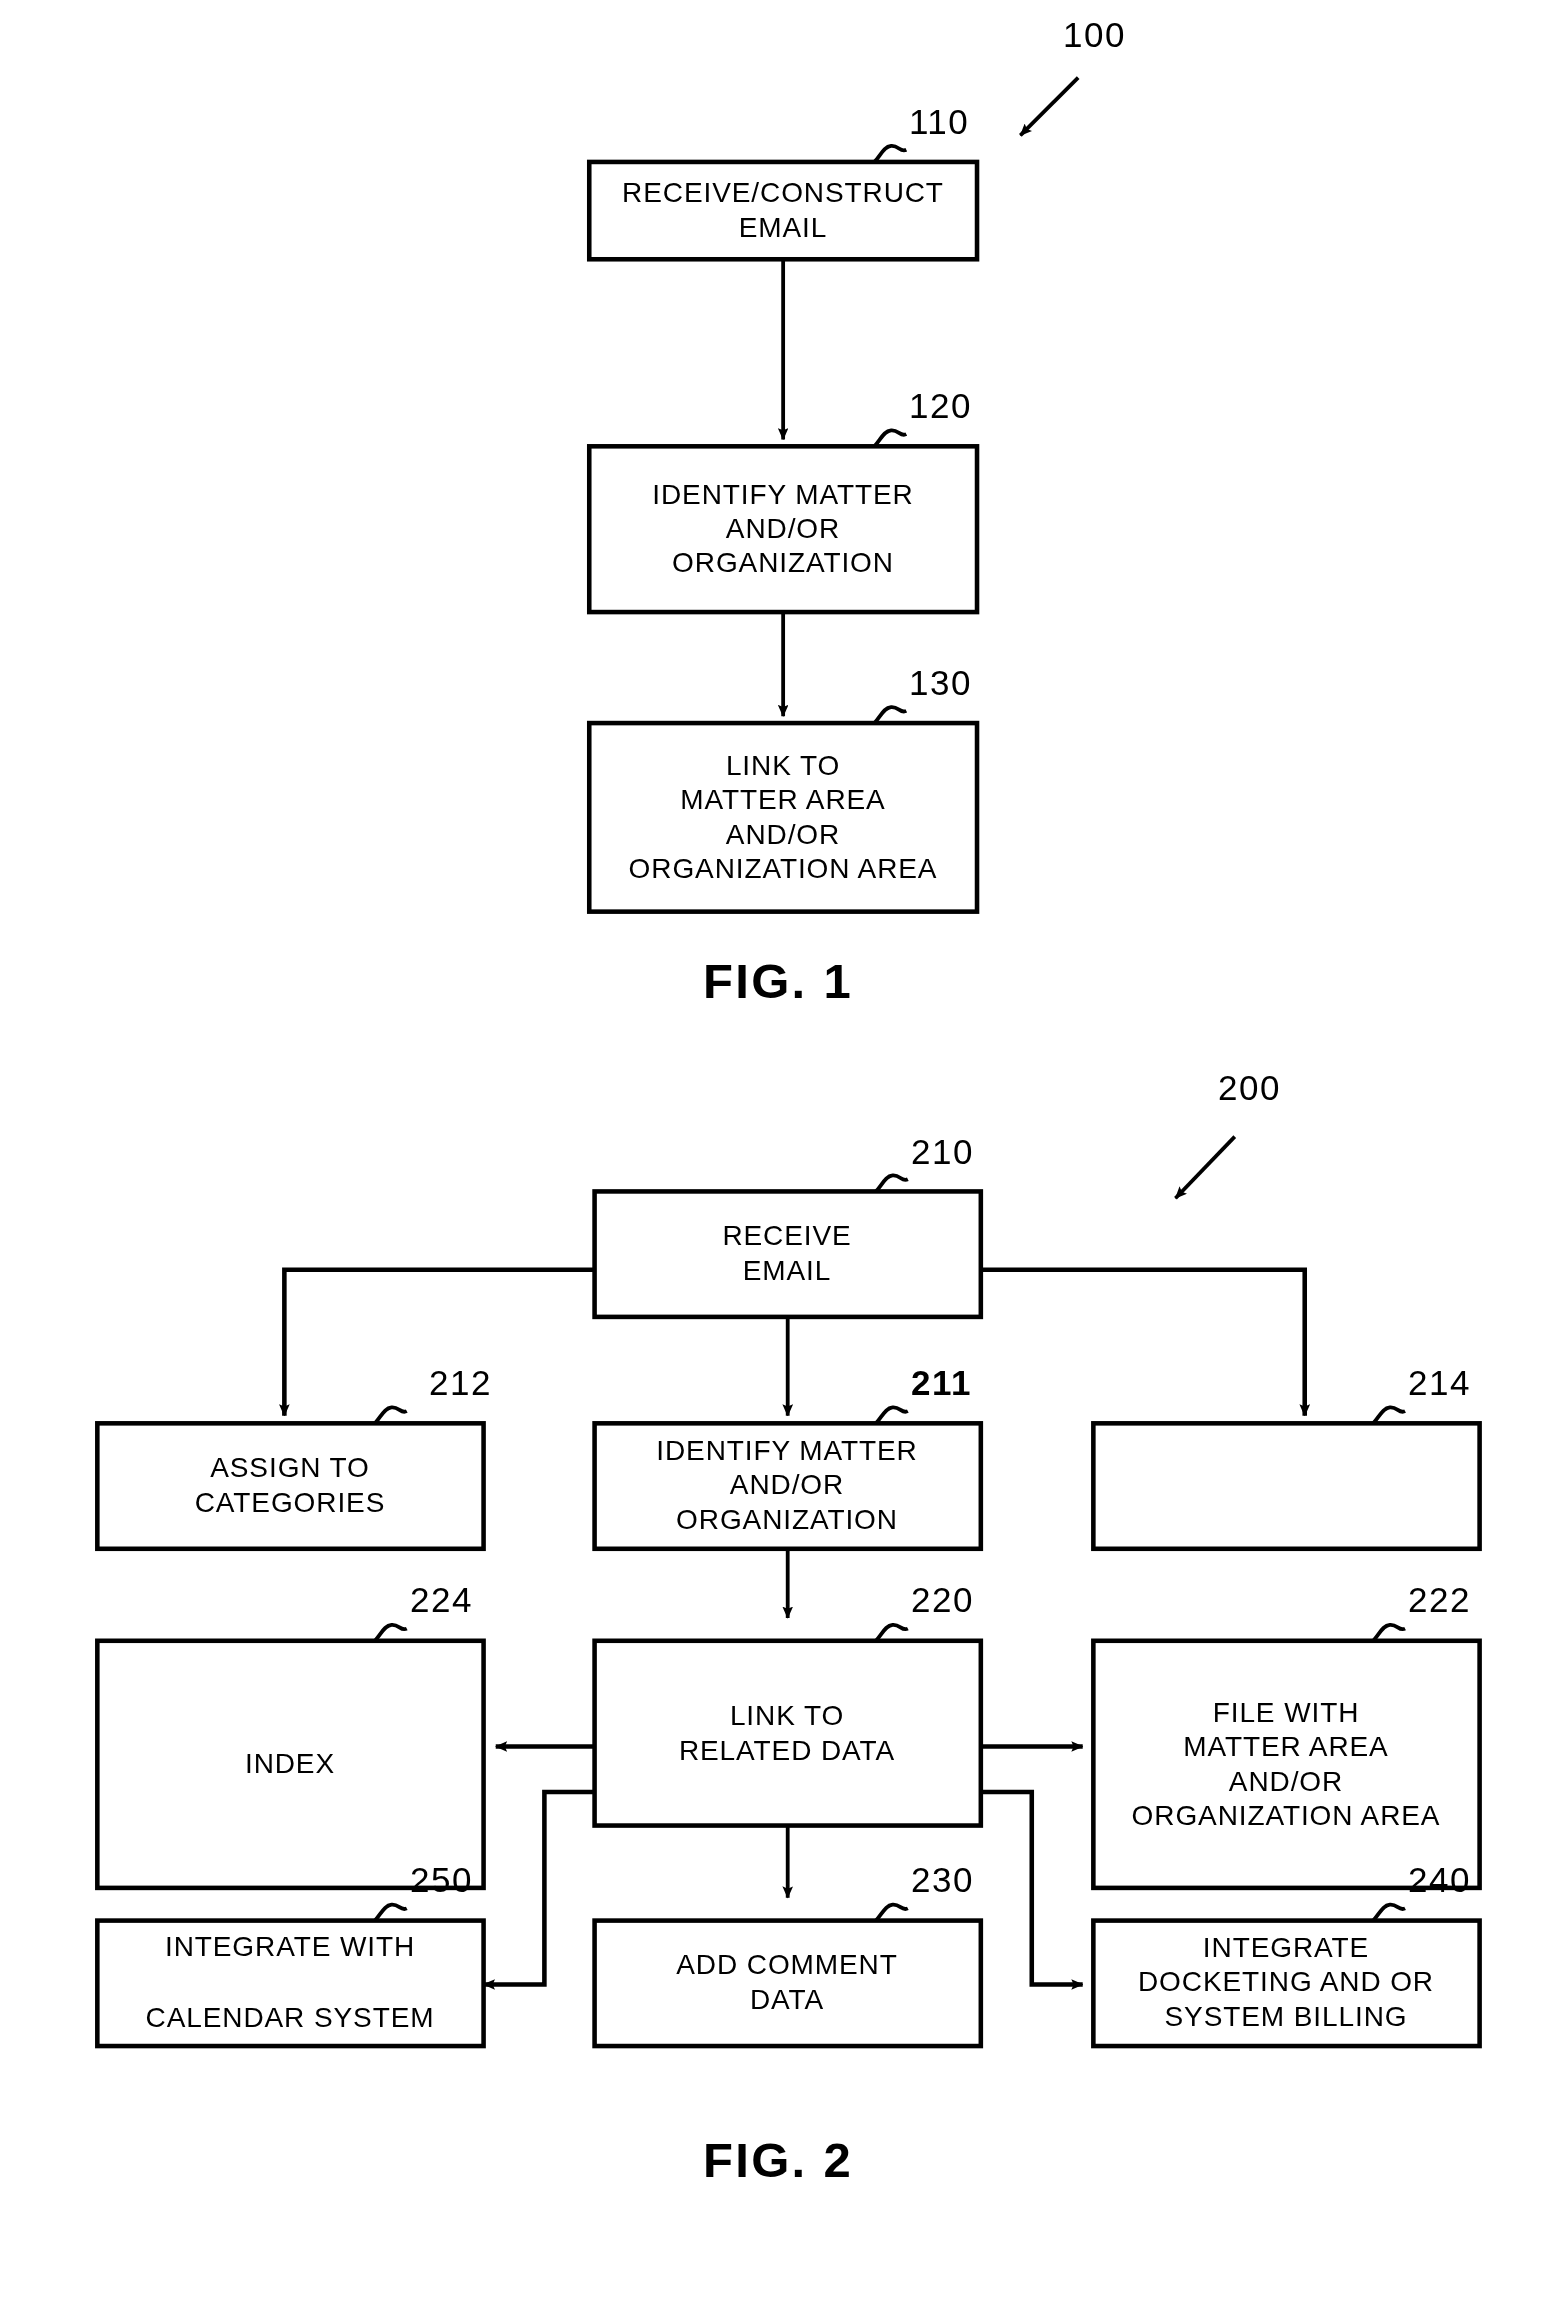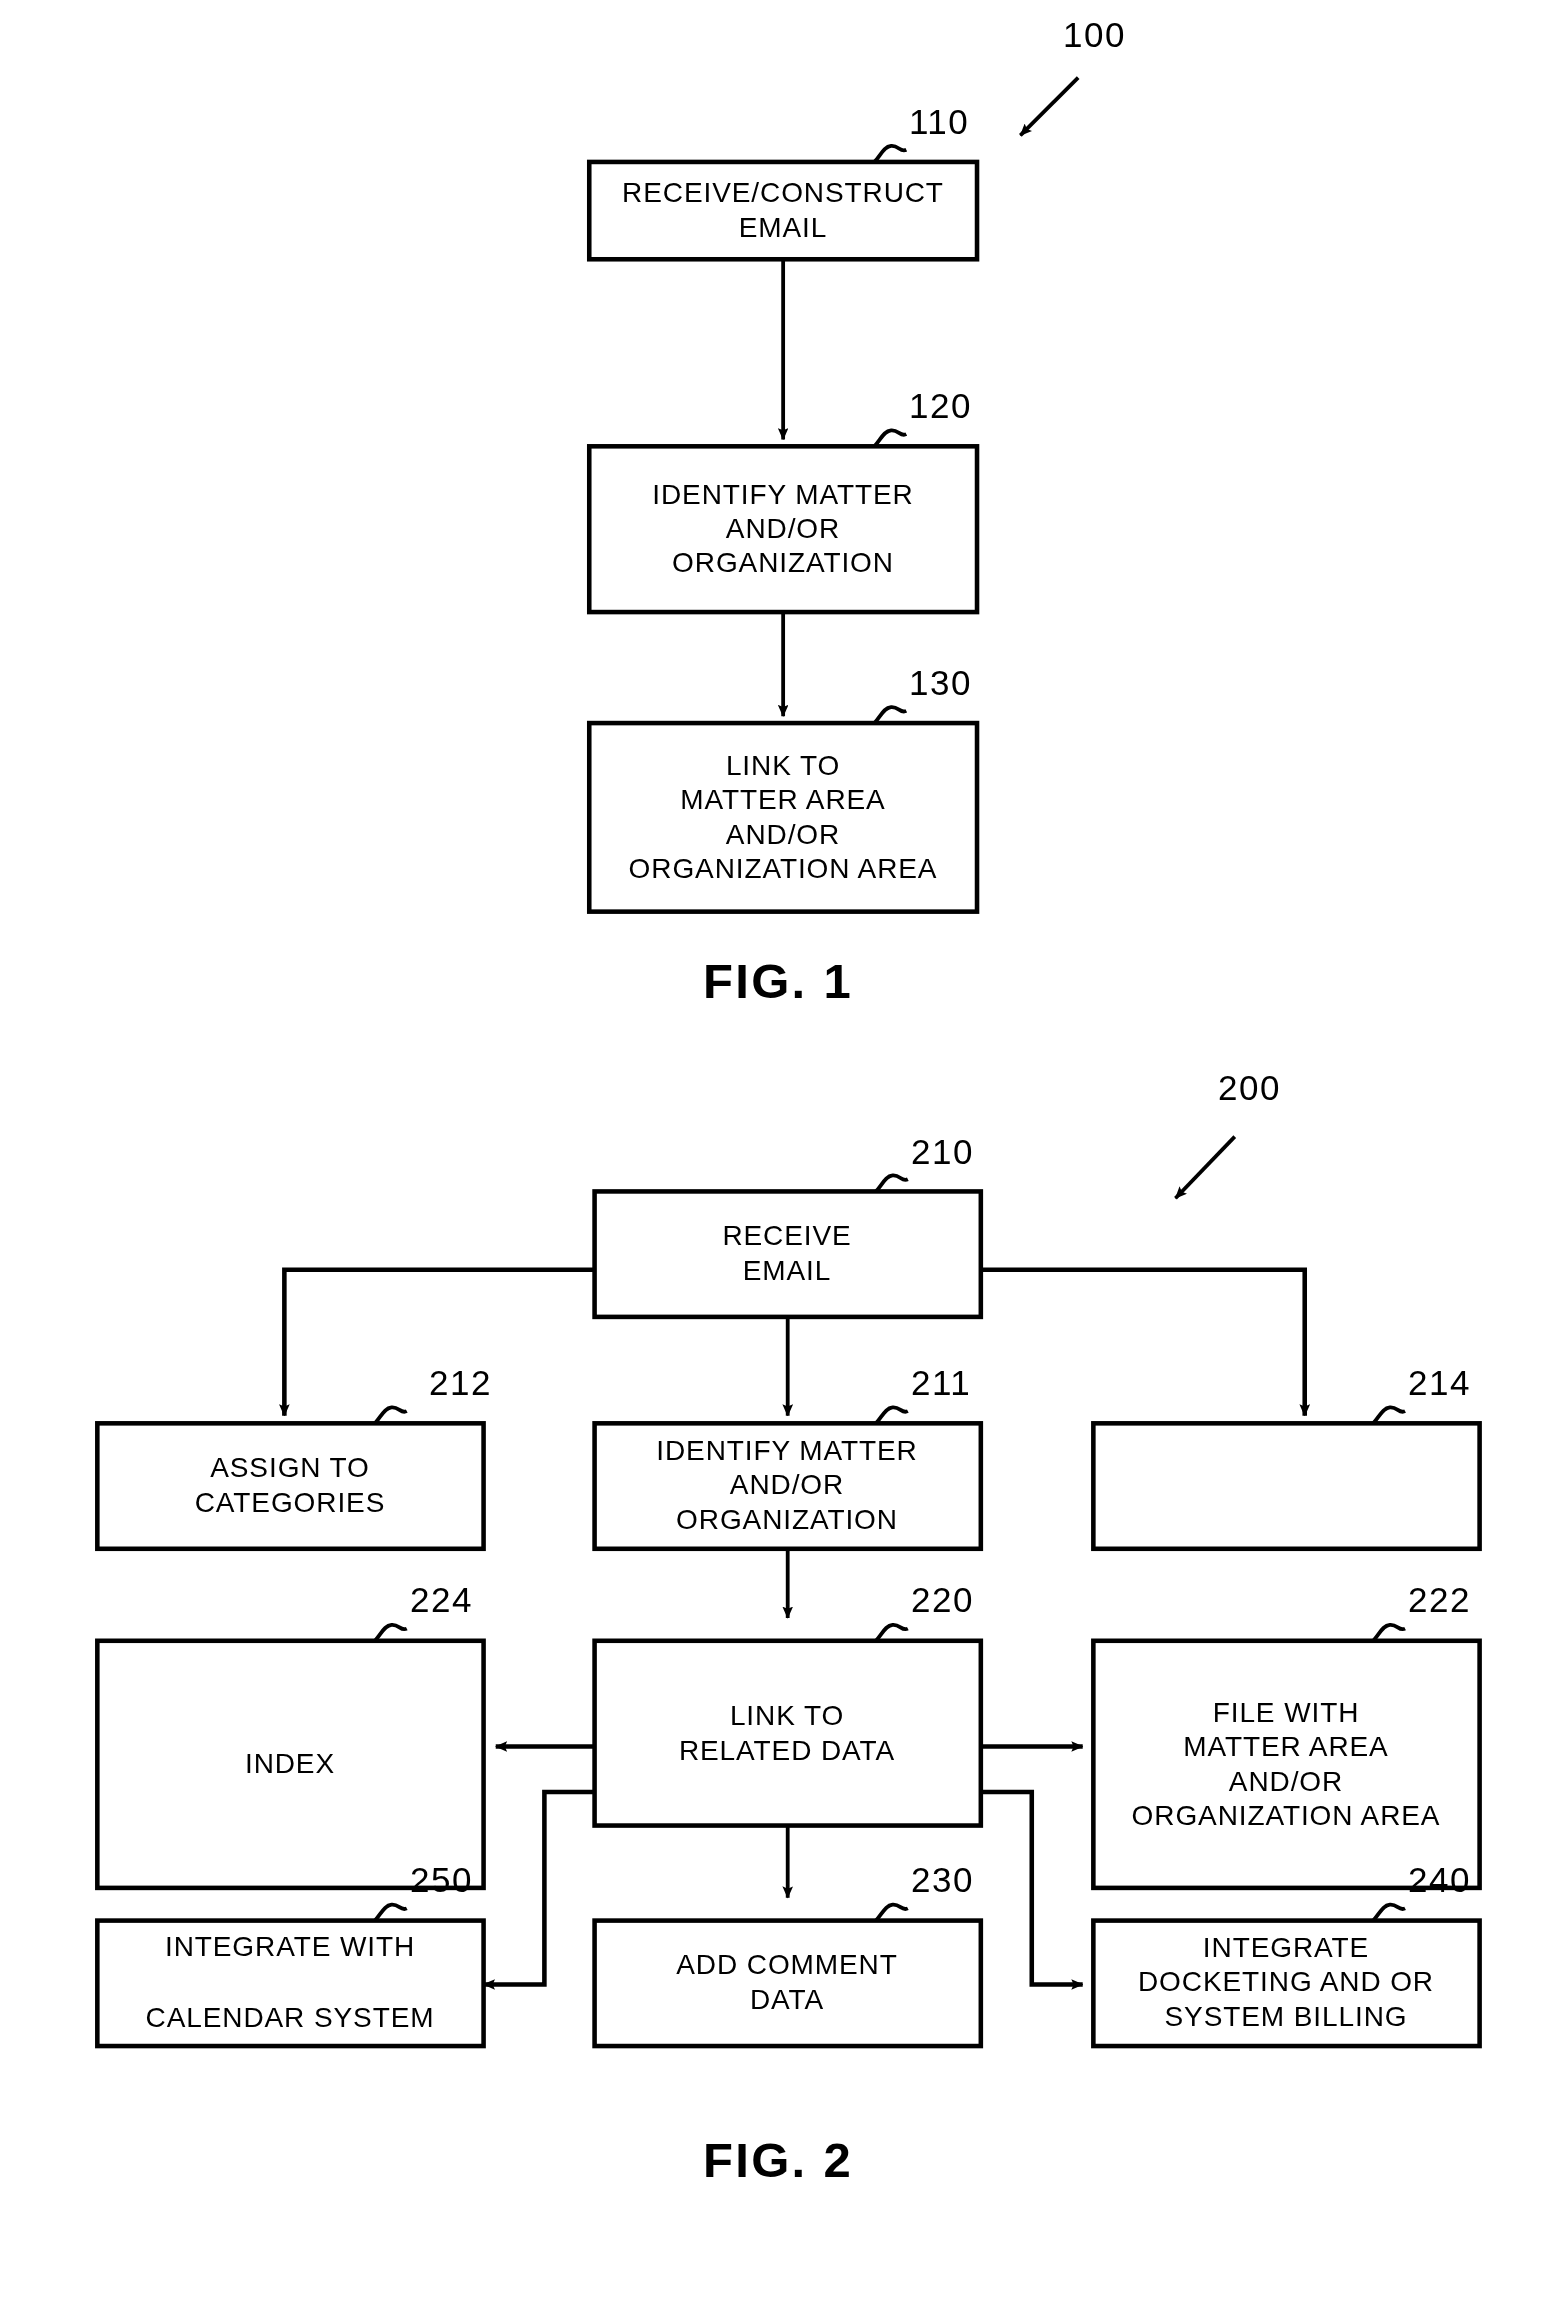--- a/index.html
+++ b/index.html
@@ -179,21 +179,21 @@
     <span>RECEIVE</span>
     <span>EMAIL</span>
   </div>
 
   <div class="ref-num" style="left:429px; top:1363px;">212</div>
   <div class="box-label" style="left:97px; top:1423px; width:386px; height:125px;text-align:right;">
     <span>ASSIGN  TO</span>
     <span>CATEGORIES</span>
   </div>
 
-  <div class="ref-num" style="left:911px; top:1363px;">211</div>
+  <div class="ref-num" style="left:911px; top:1363px;font-weight:bold;">211</div>
   <div class="box-label" style="left:594px; top:1423px; width:386px; height:125px;">
     <span>IDENTIFY  MATTER</span>
     <span>AND/OR</span>
     <span>ORGANIZATION</span>
   </div>
 
   <div class="ref-num" style="left:1408px; top:1363px;">214</div>
 
   <div class="ref-num" style="left:410px; top:1580px;">224</div>
   <div class="box-label" style="left:97px; top:1641px; width:386px; height:247px;">

